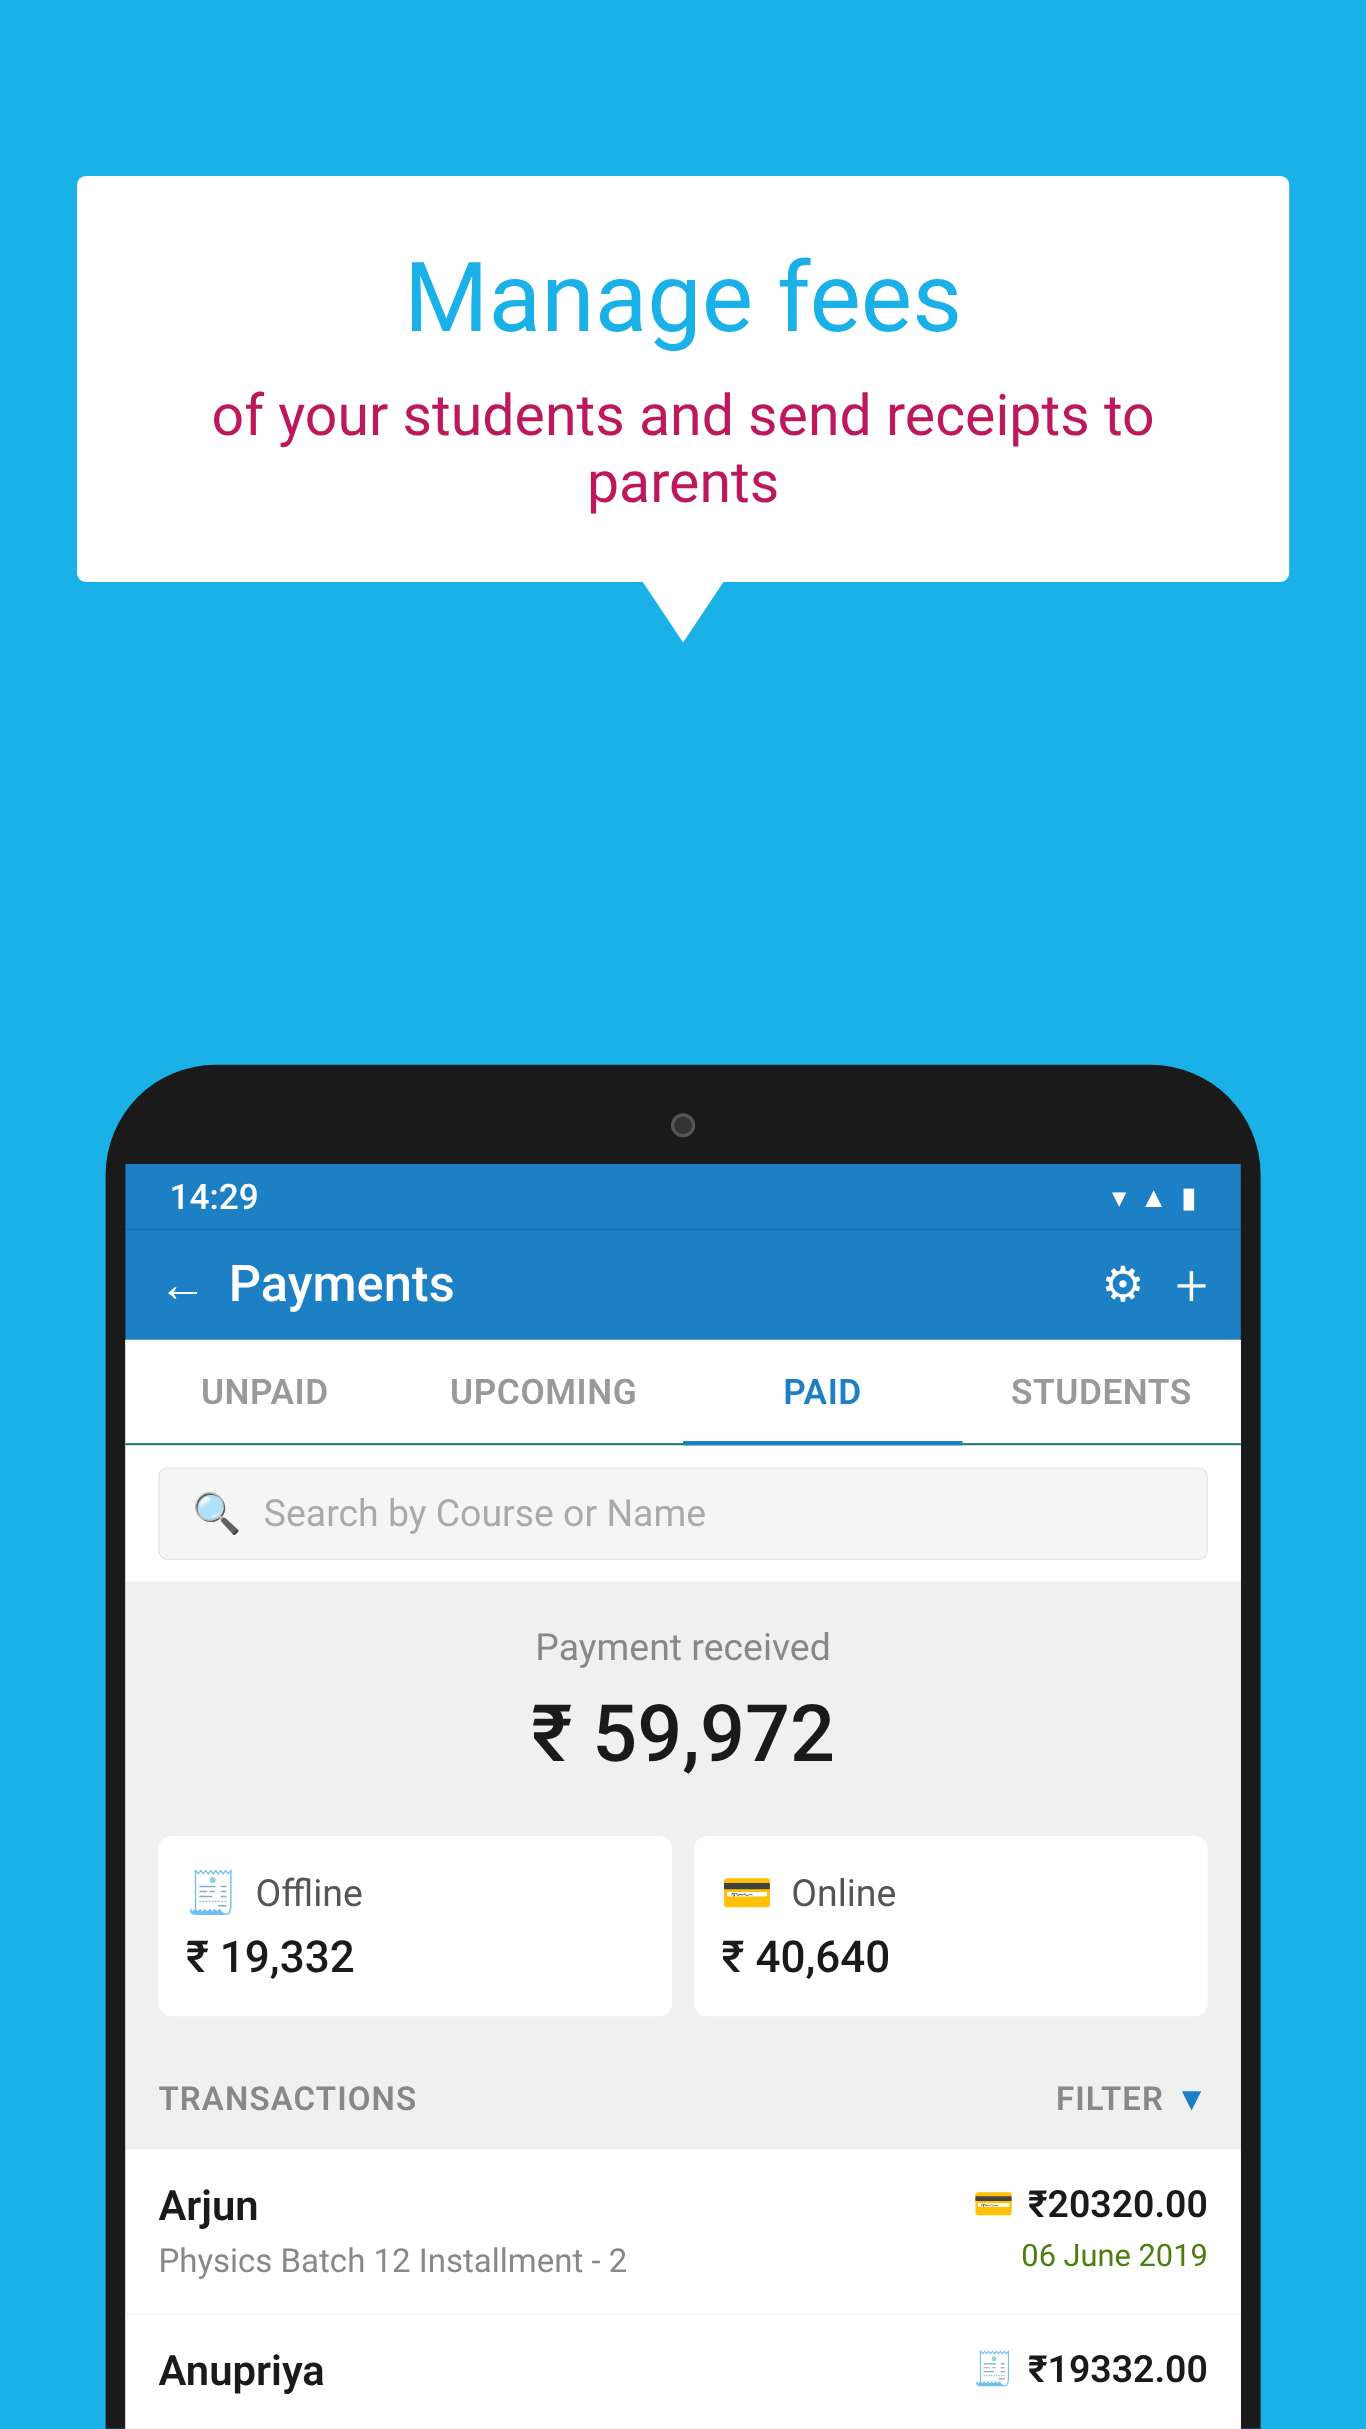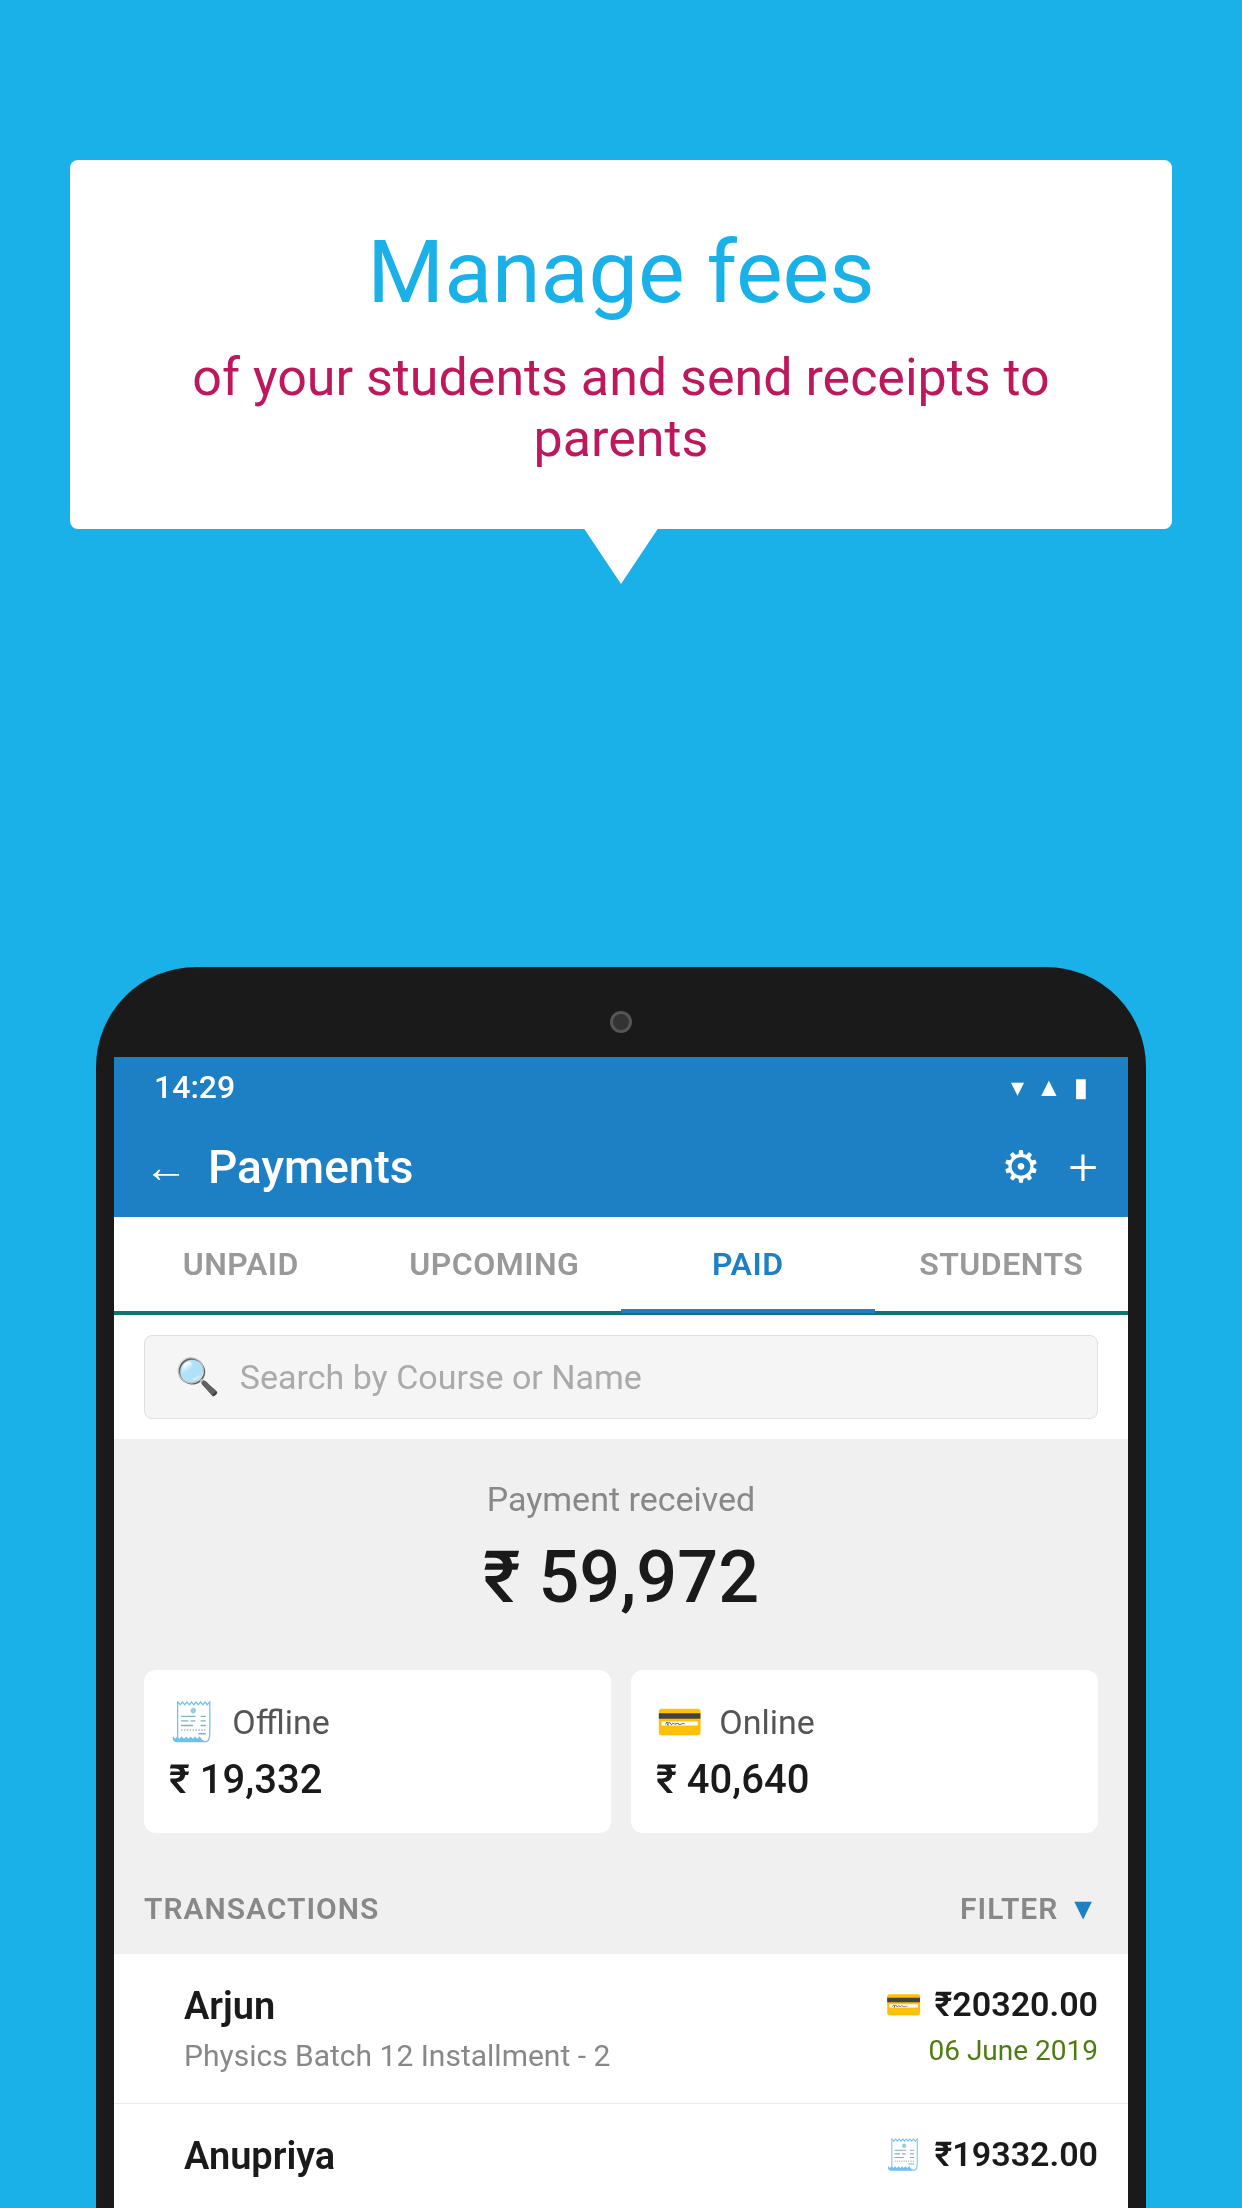--- a/index.html
+++ b/index.html
@@ -146,21 +146,21 @@
     .app-bar-icons span {
       color: white;
       font-size: 44px;
       cursor: pointer;
     }
 
     
     .tabs {
       background: white;
       display: flex;
-      border-bottom: 4px solid #0f766e;
+      border-bottom: 2px solid #0f766e;
     }
     .tab {
       flex: 1;
       text-align: center;
       padding: 28px 10px;
       font-size: 32px;
       font-weight: 600;
       color: #999;
       letter-spacing: 0.5px;
       position: relative;
@@ -299,21 +299,20 @@
       padding: 30px;
       border-bottom: 1px solid #ebebeb;
       display: flex;
       align-items: flex-start;
       justify-content: space-between;
     }
     .transaction-left {
       display: flex;
       flex-direction: column;
       gap: 10px;
-      margin-left: 40px;
     }
     .transaction-name {
       font-size: 38px;
       font-weight: 600;
       color: #1a1a1a;
     }
     .transaction-detail {
       font-size: 30px;
       color: #888;
     }

